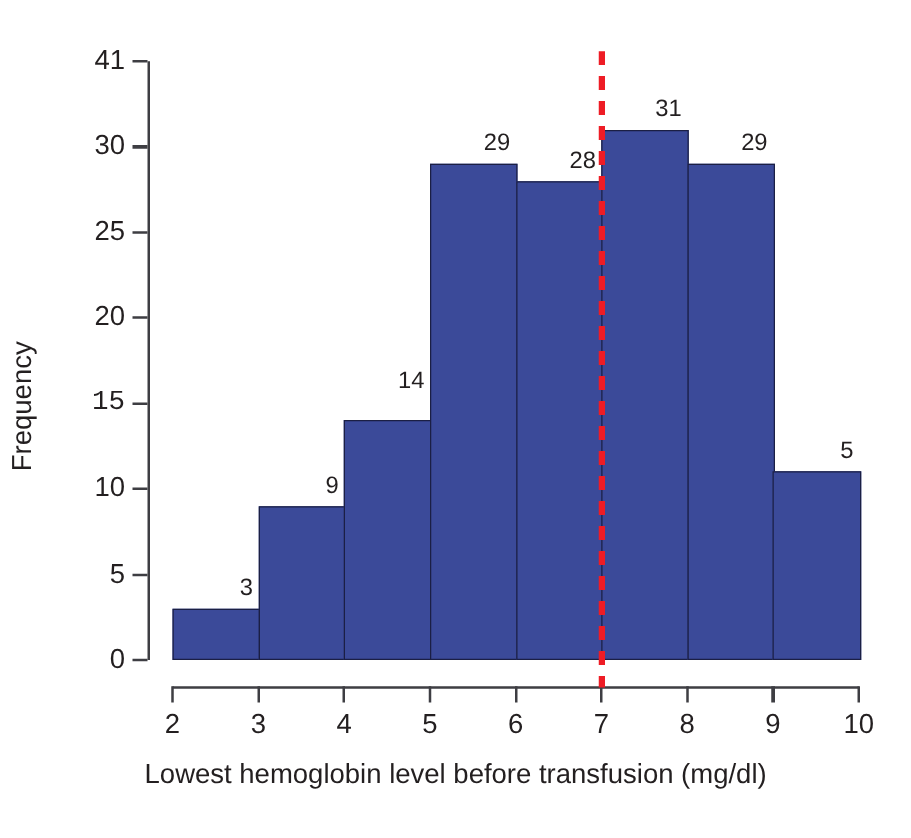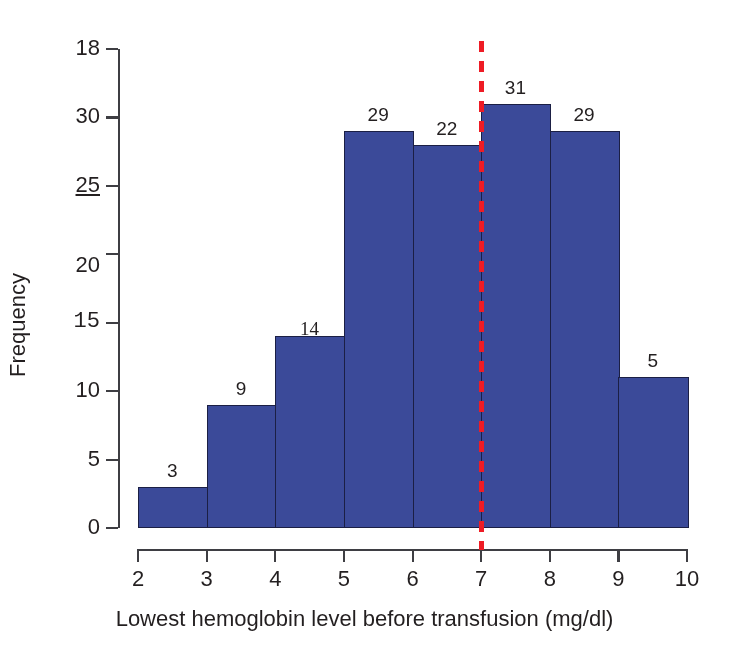--- a/index.html
+++ b/index.html
@@ -36,21 +36,21 @@
     bottom: 0;
     background: #3b4a99;
     border: 1.6px solid #1b1f44;
     box-sizing: border-box;
   }
 
   .bar-label {
     position: absolute;
     font-size: 19px;
     color: #231f20;
-    text-align: center;
+    text-align: right;
     white-space: nowrap;
     line-height: 1;
   }
 
   
   #y-axis-line {
     position: absolute;
     left: 118px;
     top: 49px;
     width: 2.2px;
@@ -146,27 +146,27 @@
   <div id="y-axis-ticks">
       <div class="y-tick" style="top: 527px;"></div>
       <div class="y-tick-label" style="top: 516px; left: 44px; width: 56px;">0</div>
       <div class="y-tick" style="top: 458.571px;"></div>
       <div class="y-tick-label" style="top: 447.571px; left: 44px; width: 56px;">5</div>
       <div class="y-tick" style="top: 390.143px;"></div>
       <div class="y-tick-label" style="top: 379.143px; left: 44px; width: 56px;">10</div>
       <div class="y-tick" style="top: 321.714px;"></div>
       <div class="y-tick-label" style="top: 310.714px; left: 44px; width: 56px; font-family: Liberation Mono, monospace;">15</div>
       <div class="y-tick" style="top: 253.286px;"></div>
-      <div class="y-tick-label" style="top: 242.286px; left: 44px; width: 56px; margin-top: 12px;">20</div>
+      <div class="y-tick-label" style="top: 242.286px; left: 44px; width: 56px;">20</div>
       <div class="y-tick" style="top: 184.857px;"></div>
-      <div class="y-tick-label" style="top: 173.857px; left: 44px; width: 56px; text-decoration: underline;">25</div>
+      <div class="y-tick-label" style="top: 173.857px; left: 44px; width: 56px;">25</div>
       <div class="y-tick" style="top: 116.429px;"></div>
       <div class="y-tick-label" style="top: 105.429px; left: 44px; width: 56px; text-align: right;">30</div>
       <div class="y-tick" style="top: 48px;"></div>
-      <div class="y-tick-label" style="top: 37px; left: 44px; width: 56px;">18</div>
+      <div class="y-tick-label" style="top: 37px; left: 44px; width: 56px;">41</div>
     </div>
   <div id="y-axis-title">Frequency</div>
 
   <div id="x-axis-line"></div>
   <div id="x-axis-ticks">
       <div class="x-tick" style="left: 137px;"></div>
       <div class="x-tick-label" style="left: 138px;">2</div>
       <div class="x-tick" style="left: 205.625px;"></div>
       <div class="x-tick-label" style="left: 206.625px;">3</div>
       <div class="x-tick" style="left: 274.25px;"></div>
@@ -196,19 +196,19 @@
         <div class="bar" style="left: 343.125px; width: 70.225px; height: 424.257px; background: rgb(59, 74, 153); border-color: rgb(27, 31, 68);"></div>
         <div class="bar" style="left: 411.75px; width: 70.225px; height: 396.886px; background: rgb(59, 74, 153); border-color: rgb(27, 31, 68);"></div>
         <div class="bar" style="left: 480.375px; width: 70.225px; height: 150.543px; background: rgb(59, 74, 153); border-color: rgb(27, 31, 68);"></div>
       </div>
   </div>
 
   <div id="ref-line" style="left: 478.625px;"></div>
 
 <div class="bar-label" style="left: 142.312px; top: 460.943px; width: 60px;">3</div>
     <div class="bar-label" style="left: 210.938px; top: 378.829px; width: 60px;">9</div>
-    <div class="bar-label" style="left: 279.562px; top: 319px; width: 60px; font-family: Liberation Serif, serif;">14</div>
+    <div class="bar-label" style="left: 279.562px; top: 295px; width: 60px;">14</div>
     <div class="bar-label" style="left: 348.188px; top: 105.114px; width: 60px;">29</div>
-    <div class="bar-label" style="left: 416.812px; top: 118.8px; width: 60px;">22</div>
+    <div class="bar-label" style="left: 416.812px; top: 118.8px; width: 60px;">28</div>
     <div class="bar-label" style="left: 485.438px; top: 77.7429px; width: 60px;">31</div>
     <div class="bar-label" style="left: 554.062px; top: 105.114px; width: 60px;">29</div>
     <div class="bar-label" style="left: 622.688px; top: 351.457px; width: 60px;">5</div>
   </div>
 
 </body></html>

